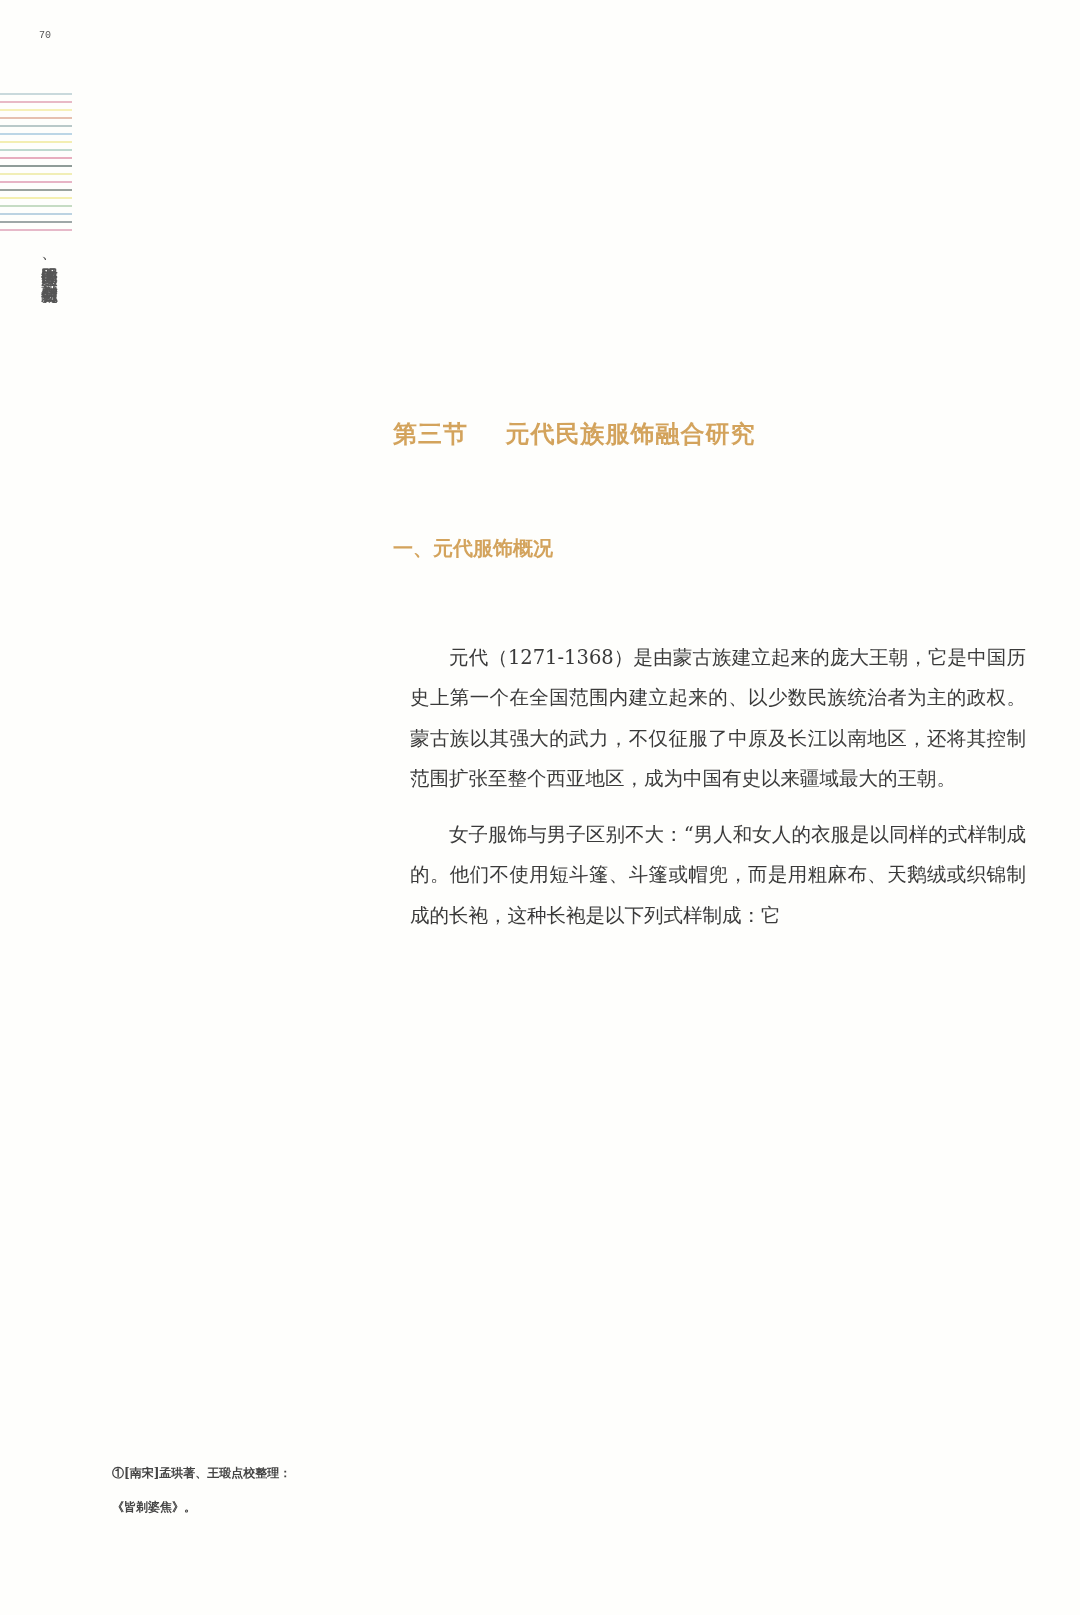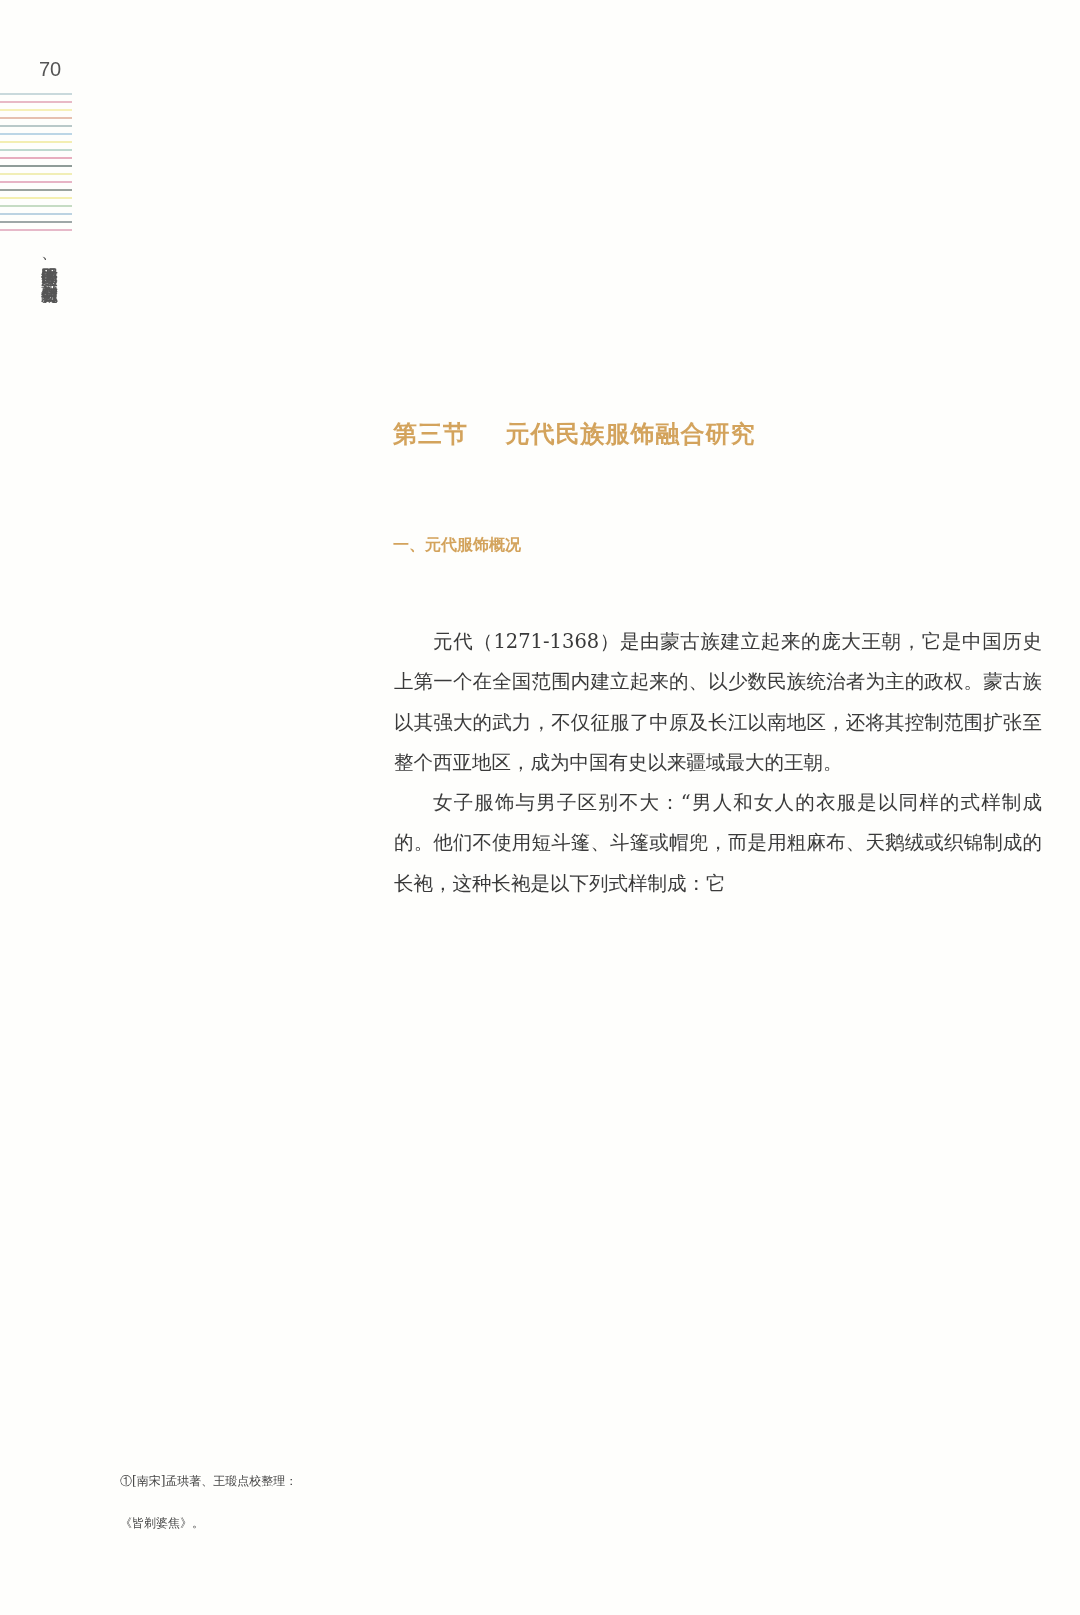--- a/index.html
+++ b/index.html
@@ -9,24 +9,23 @@
       position: relative;
       overflow: hidden;
       background: #fefefc;
       font-family: "DejaVu Serif", "Liberation Serif", serif;
       color: #333;
     }
     .page-number {
       position: absolute;
       left: 39px;
       top: 30px;
-      font-family: Liberation Sans, sans-serif;
-      font-size: 20px;
+      font-family: Liberation Mono, monospace;
+      font-size: 10px;
       color: #555;
-      margin-top: 28px;
     }
     .stripes {
       position: absolute;
       left: 0;
       top: 93px;
       width: 72px;
       height: 142px;
     }
     .stripe {
       position: absolute;
@@ -54,53 +53,53 @@
       font-size: 24px;
       font-weight: bold;
       color: #d3a35c;
       letter-spacing: 1px;
       white-space: pre;
     }
     .sub-title {
       position: absolute;
       left: 393px;
       top: 535px;
-      font-size: 16px;
+      font-size: 20px;
       font-weight: bold;
       color: #d3a35c;
     }
     .body-text {
       position: absolute;
       left: 394px;
       top: 622px;
       width: 648px;
       font-size: 19.5px;
       line-height: 40.3px;
       color: #3a3a3a;
       text-align: justify;
     }
     .body-text p {
-      margin: 0;
+      margin: 16px;
       text-indent: 2em;
     }
     .noteref {
       font-size: 11px;
       vertical-align: super;
       line-height: 0;
     }
     .footnote {
       position: absolute;
       left: 104px;
       top: 1452px;
       width: 240px;
       font-size: 12px;
       line-height: 26px;
       color: #444;
     }
-    .footnote div { margin: 16px; }
+    .footnote div { margin: 8px; font-weight: bold; }
   </style>
 </head>
 <body>
 
 <div class="page-number">70</div>
 
 <div class="stripes" id="stripes">
     <div class="stripe" style="top: 0px; background: rgb(201, 217, 220);"></div>
     <div class="stripe" style="top: 8px; background: rgb(232, 185, 198);"></div>
     <div class="stripe" style="top: 16px; background: rgb(246, 240, 184);"></div>

